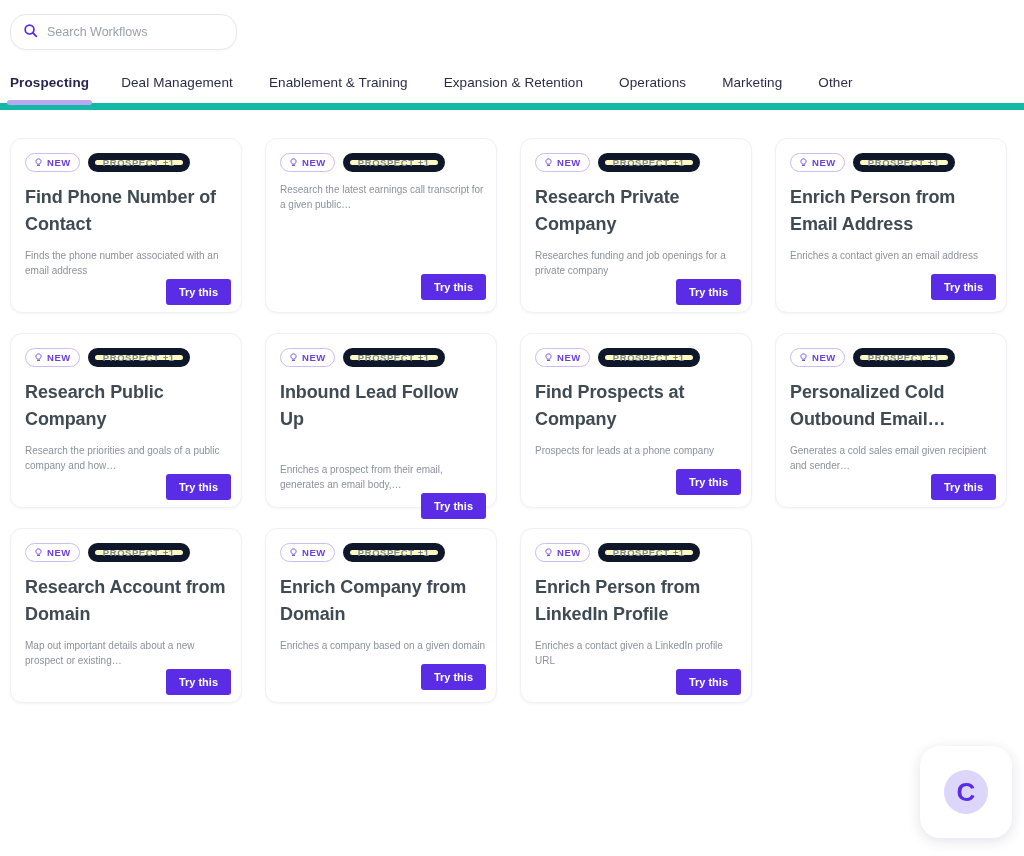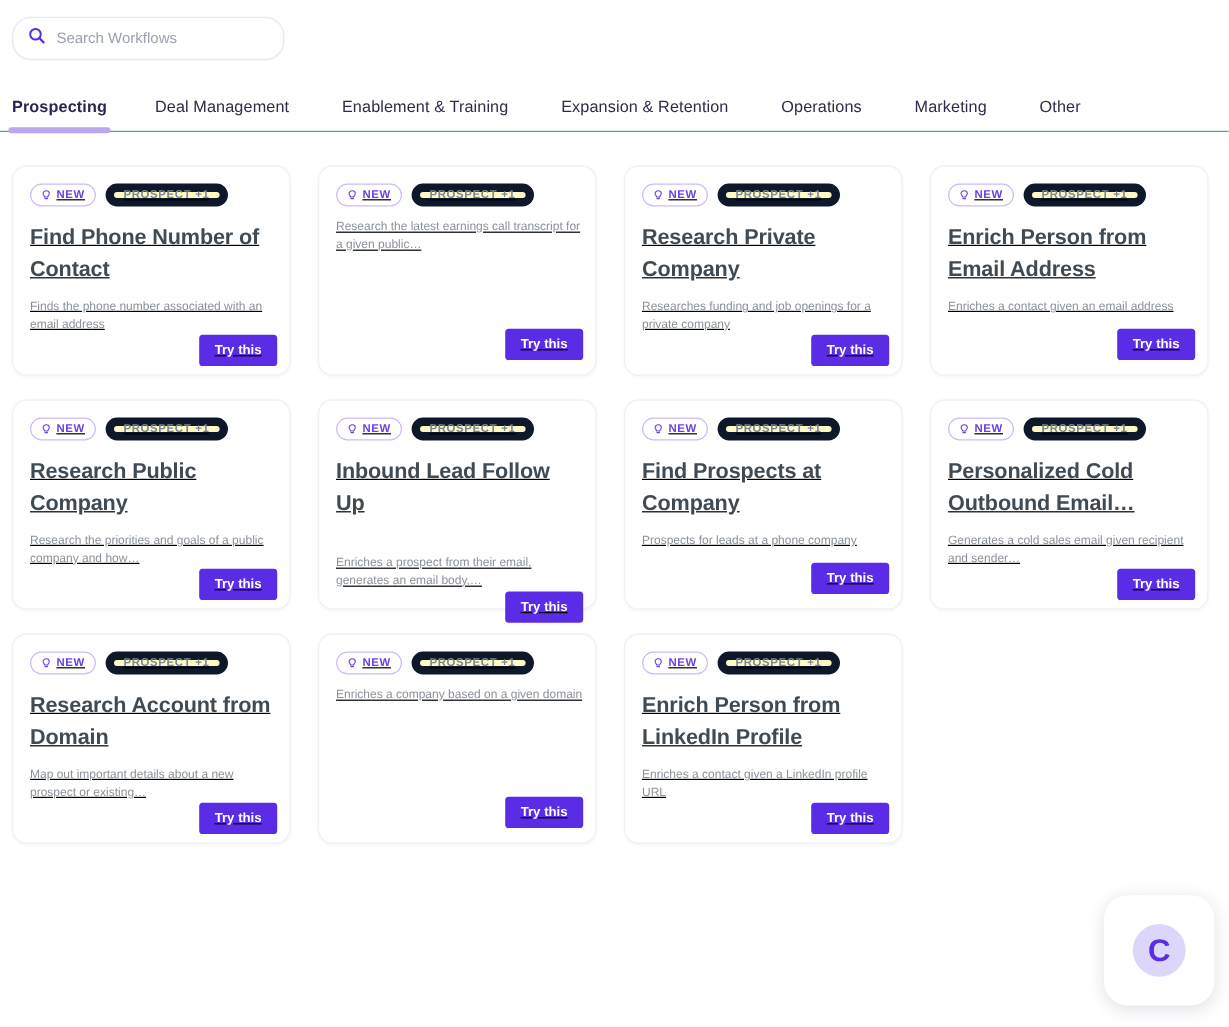--- a/index.html
+++ b/index.html
@@ -37,22 +37,22 @@
     width: 100%;
   }
   .search-input::placeholder { color: #9aa2ad; }
 
   
   .tabs {
     margin-top: 24px;
     padding-left: 10px;
     display: flex;
     align-items: flex-end;
-    gap: 8px;
-    border-bottom: 1px solid #14b8a6;
+    gap: 0;
+    border-bottom: 7px solid #14b8a6;
     position: relative;
     height: 36px;
   }
   .tab {
     font-size: 13.5px;
     color: #2e2b4a;
     padding: 0 18px 13px 0;
     margin-right: 18px;
     cursor: pointer;
     white-space: nowrap;
@@ -81,21 +81,20 @@
   .card {
     background: #fff;
     border: 1px solid #f0f0f5;
     border-radius: 12px;
     padding: 14px 10px 12px 14px;
     height: 175px;
     display: flex;
     flex-direction: column;
     box-shadow: 0 1px 3px rgba(20,18,50,.045);
     cursor: pointer;
-    text-decoration: underline;
   }
   .badges { display: flex; gap: 8px; align-items: center; }
   .badge {
     display: inline-flex;
     align-items: center;
     gap: 4px;
     height: 19px;
     padding: 0 8px;
     border-radius: 10px;
     font-size: 9.5px;
@@ -361,20 +360,21 @@
           <span>
             <svg class="bulb-icon" width="9" height="10" viewBox="0 0 10 12" fill="none">
               <path d="M5 1.1c-1.8 0-3.1 1.3-3.1 2.9 0 1.1.6 1.8 1.1 2.4.3.4.5.6.5 1h3c0-.4.2-.6.5-1 .5-.6 1.1-1.3 1.1-2.4C8.1 2.4 6.8 1.1 5 1.1z" stroke="#6b3fe4" stroke-width="1.1" stroke-linejoin="round"></path>
               <line x1="3.7" y1="9" x2="6.3" y2="9" stroke="#6b3fe4" stroke-width="1.1" stroke-linecap="round"></line>
             </svg>
           </span>
           <span>NEW</span>
         </span>
         <span class="badge badge-tag">PROSPECT +1</span>
       </div>
+      <div class="card-title">Enrich Company from Domain</div>
       <div class="card-desc">Enriches a company based on a given domain</div>
       <div class="card-foot">
         <button class="try-btn">Try this</button>
       </div>
     </div>
     <div class="card">
       <div class="badges">
         <span class="badge badge-new">
           <span>
             <svg class="bulb-icon" width="9" height="10" viewBox="0 0 10 12" fill="none">

